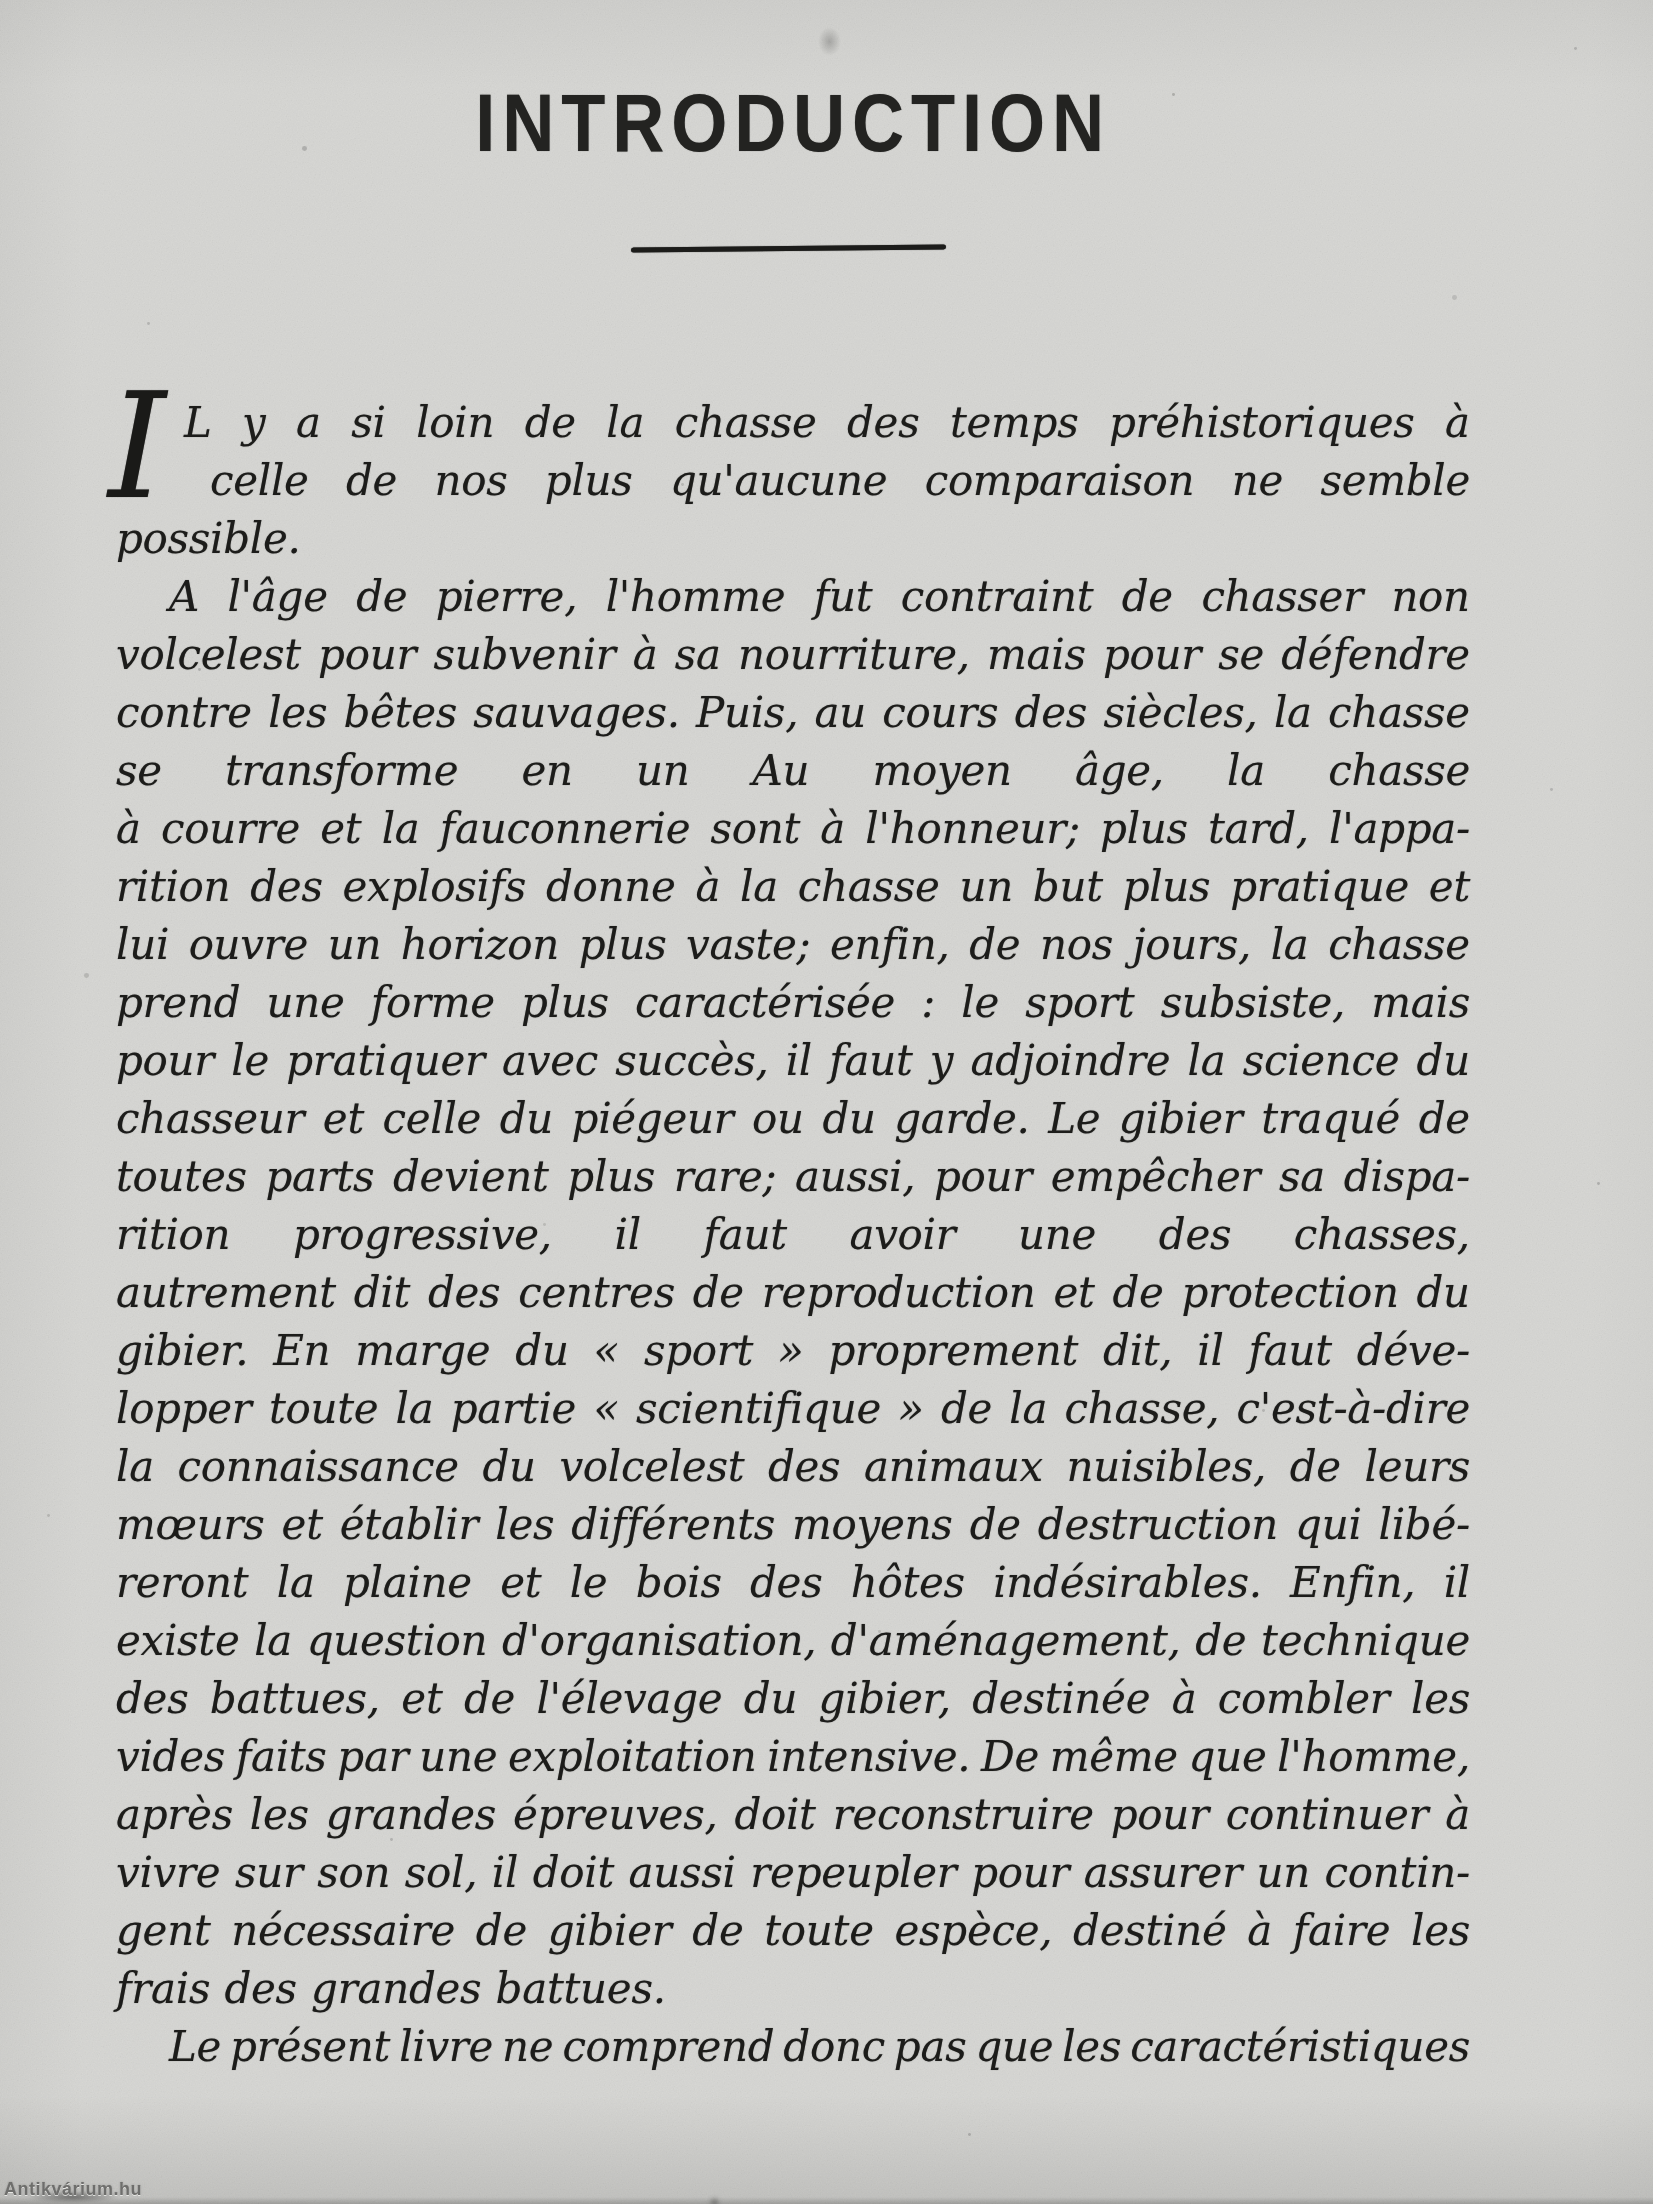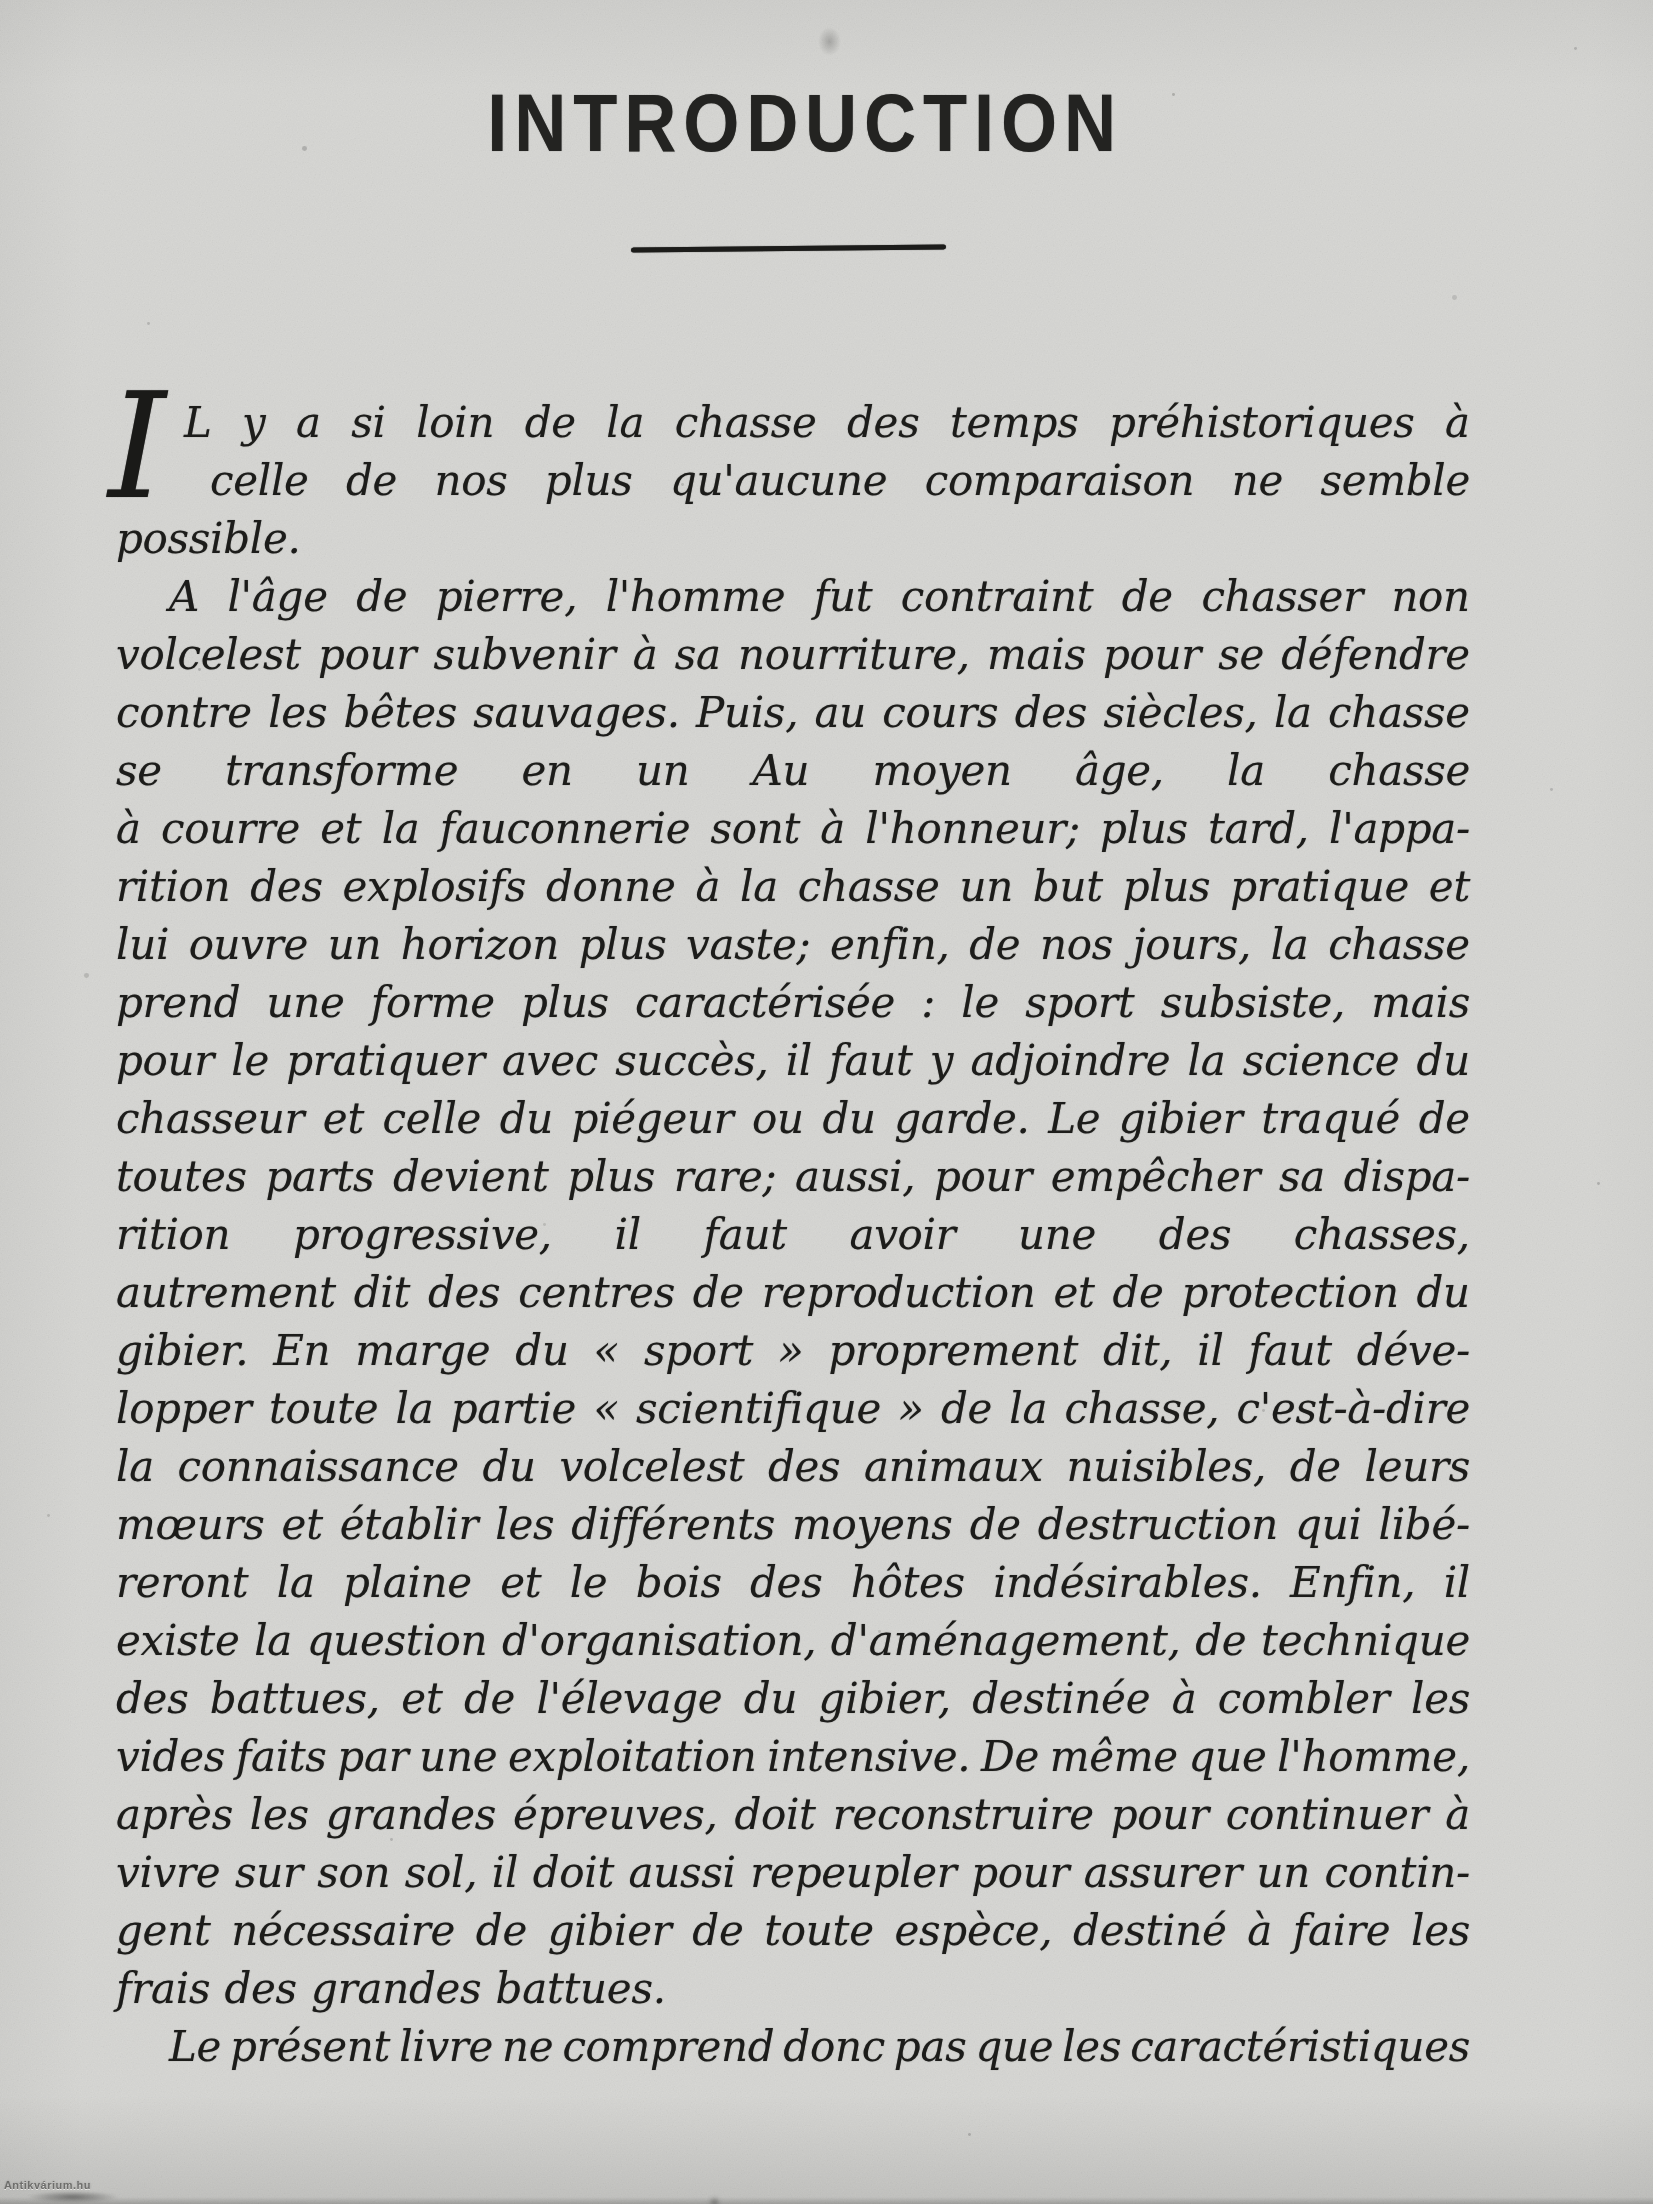--- a/index.html
+++ b/index.html
@@ -30,21 +30,21 @@
       303px 147px 0 1px rgba(90,90,88,.30), 1172px 93px 0 0 rgba(90,90,88,.32),
       1453px 296px 0 1px rgba(100,100,98,.22), 198px 668px 0 0 rgba(90,90,88,.30),
       1550px 788px 0 0 rgba(90,90,88,.26), 85px 974px 0 1px rgba(90,90,88,.24),
       1597px 1182px 0 0 rgba(90,90,88,.30), 390px 1838px 0 0 rgba(90,90,88,.28),
       968px 2133px 0 0 rgba(90,90,88,.30), 1405px 1655px 0 1px rgba(100,100,98,.20),
       681px 483px 0 0 rgba(90,90,88,.24), 1262px 1409px 0 0 rgba(90,90,88,.26),
       543px 1223px 0 0 rgba(90,90,88,.22), 147px 322px 0 0 rgba(90,90,88,.26),
       878px 1630px 0 0 rgba(90,90,88,.22), 1574px 47px 0 0 rgba(90,90,88,.28),
       47px 1514px 0 0 rgba(90,90,88,.24), 713px 2201px 5.8px 1.9px rgba(40,40,38,.45);}
   
-  #title-row{position:absolute;left:128px;top:82px;width:1354px;text-align:center;}
+  #title-row{position:absolute;left:116px;top:82px;width:1354px;text-align:center;}
   #title{display:inline-block;
     font-family:"Liberation Sans", sans-serif;font-weight:700;
     font-size:82px;line-height:1;letter-spacing:7.8px;color:#232321;
     transform:scaleX(0.88);transform-origin:center;
     text-shadow:0 0 1px rgba(30,30,28,.6);}
   #divider{position:absolute;left:631px;top:246px;width:315px;height:4.9px;
     background:#1c1c1a;border-radius:2.9px;transform:rotate(-0.6deg);
     box-shadow:0 0 1px rgba(28,28,26,.8);}
   
   #body-text{position:absolute;left:116px;top:394px;width:1354px;
@@ -54,21 +54,21 @@
     text-shadow:0 0 1px rgba(25,25,23,.5);}
   .line.dc1{margin-left:68px;}
   .line.dc2{margin-left:94px;}
   .line.indent{padding-left:53px;}
   .line.end{justify-content:flex-start;gap:0.34em;}
   #drop-cap{position:absolute;left:-7.8px;top:-21.3px;font-style:italic;
     font-size:146px;line-height:1;color:#1a1a18;
     text-shadow:0 0 1px rgba(25,25,23,.6);}
   
   #watermark{position:absolute;left:3.9px;top:2179px;
-    font-family:"Liberation Sans", sans-serif;font-weight:700;font-size:11px;
+    font-family:"Liberation Sans", sans-serif;font-weight:700;font-size:18px;
     letter-spacing:0.5px;color:#6e6e6c;
     text-shadow:0 1px 0 rgba(248,248,246,.75), 0 0 1.9px rgba(60,60,58,.35);}
 </style>
 </head>
 <body>
 
 <div id="page">
 
   <svg id="noise" width="1654" height="2205" xmlns="http://www.w3.org/2000/svg" viewBox="0 0 1704 2272">
     <filter id="grain">

